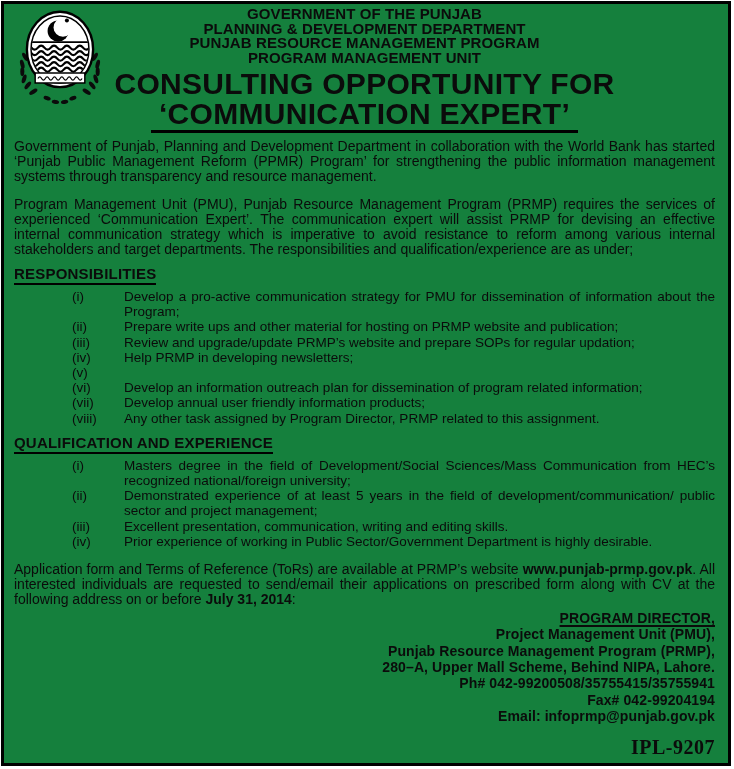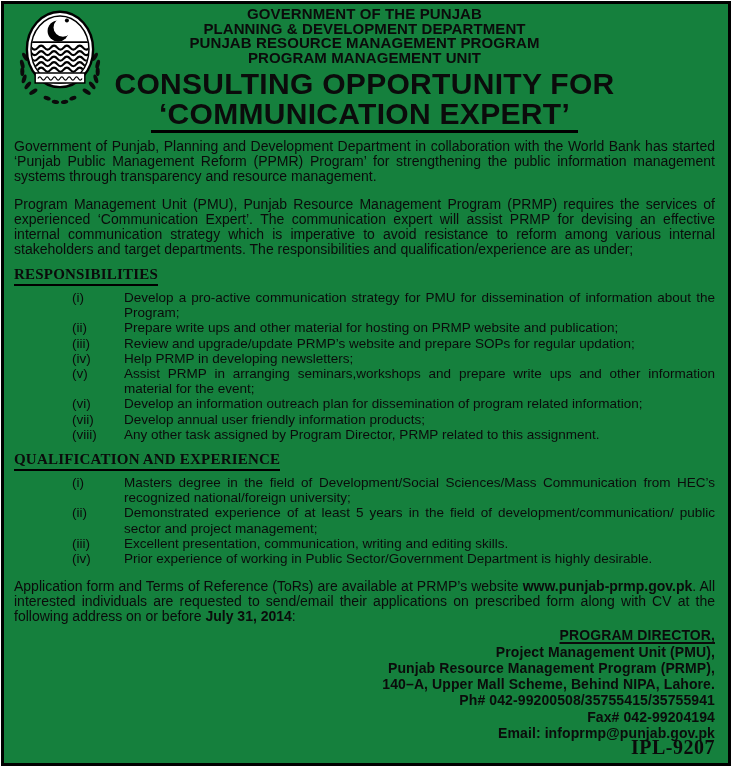--- a/index.html
+++ b/index.html
@@ -15,21 +15,21 @@
   }
   .logo { position:absolute; top:5px; left:10px; width:92px; height:103px; }
   .org-line { font-weight:bold; font-size:15px; line-height:14.5px; text-align:center; letter-spacing:.1px; }
   .big-title { font-weight:bold; font-size:30px; line-height:31px; text-align:center; letter-spacing:.3px; white-space:nowrap; }
   .t1 { margin-top:3px; }
   .t2 { margin-top:0; line-height:30px; }
   .t2 .u { display:inline-block; border-bottom:3.5px solid #000; padding:0 8px 1px; }
   .para { font-size:14px; line-height:15px; text-align:justify; margin:6px 0 0 0; }
   .p2 { margin-top:13px; }
   .sec-heading { margin-top:8px; font-size:15px; font-weight:bold; line-height:17px; }
-  .sec-heading .u { display:inline-block; border-bottom:2.5px solid #000; padding-bottom:1px; letter-spacing:.2px;font-family:Liberation Serif, serif; }
+  .sec-heading .u { display:inline-block; border-bottom:2.5px solid #000; padding-bottom:1px; letter-spacing:.2px; }
   .num-list { margin-top:4px; }
   .li { display:flex; font-size:13.5px; line-height:15.2px; }
   .num { flex:none; margin-left:58px; width:52px; }
   .txt { flex:1; text-align:justify; }
   .app { margin-top:13px; }
   .seg.bold { font-weight:bold; }
   .address { margin:3px 0 0 100px; font-size:14px; line-height:16.3px; font-weight:bold; letter-spacing:.1px;text-align:right; }
   .addr-line.underline { text-decoration:underline; text-decoration-thickness:2px; text-underline-offset:2px; }
   .ad-code {
     position:absolute; right:13px; bottom:4px;
@@ -118,21 +118,20 @@
           <span class="txt">Review and upgrade/update PRMP’s website and prepare SOPs for regular updation;</span>
         </div>
 
         <div class="li">
           <span class="num">(iv)</span>
           <span class="txt">Help PRMP in developing newsletters;</span>
         </div>
 
         <div class="li">
           <span class="num">(v)</span>
-          <span class="txt">Assist PRMP in arranging seminars,workshops and prepare write ups and other information material for the event;</span>
         </div>
 
         <div class="li">
           <span class="num">(vi)</span>
           <span class="txt">Develop an information outreach plan for dissemination of program related information;</span>
         </div>
 
         <div class="li">
           <span class="num">(vii)</span>
           <span class="txt">Develop annual user friendly information products;</span>
@@ -171,21 +170,21 @@
       </div>
   </div>
 
   <p class="para app"><span class="seg">Application form and Terms of Reference (ToRs) are available at PRMP’s website </span><span class="seg bold">www.punjab-prmp.gov.pk</span><span class="seg">. All interested individuals are requested to send/email their applications on prescribed form along with CV at the following address on or before </span><span class="seg bold">July 31, 2014</span><span class="seg">:</span></p>
 
   <div class="address">
 
   <div class="addr-line underline">PROGRAM DIRECTOR,</div>
       <div class="addr-line">Project Management Unit (PMU),</div>
       <div class="addr-line">Punjab Resource Management Program (PRMP),</div>
-      <div class="addr-line">140–A, Upper Mall Scheme, Behind NIPA, Lahore.</div>
+      <div class="addr-line">280–A, Upper Mall Scheme, Behind NIPA, Lahore.</div>
       <div class="addr-line">Ph# 042-99200508/35755415/35755941</div>
       <div class="addr-line">Fax# 042-99204194</div>
       <div class="addr-line">Email: infoprmp@punjab.gov.pk</div>
     </div>
 
   <div class="ad-code">IPL-9207</div>
 
 </div>
 
 </body></html>

